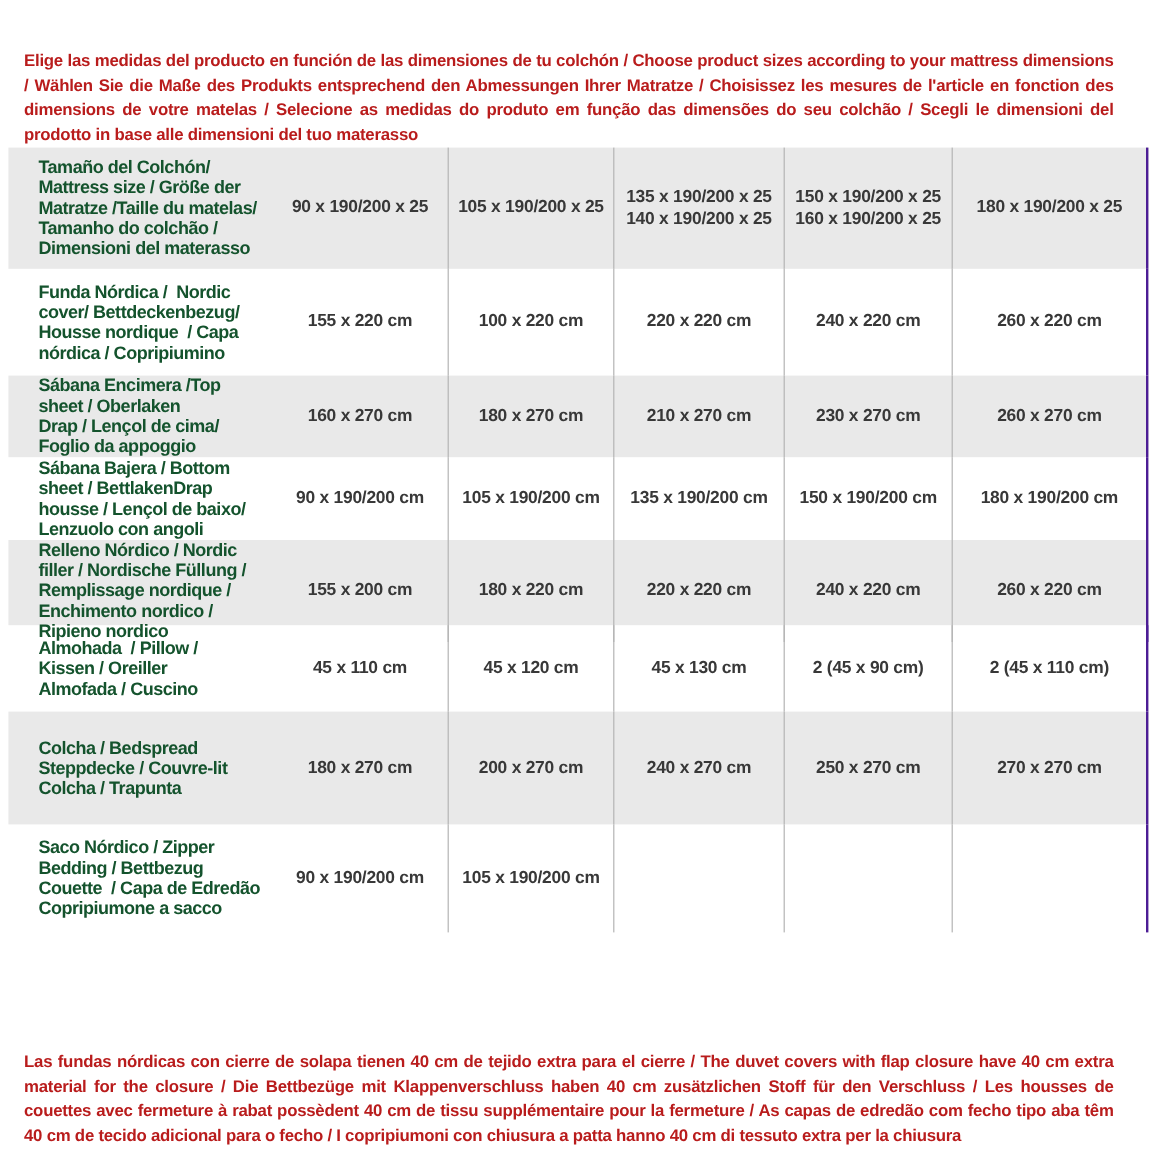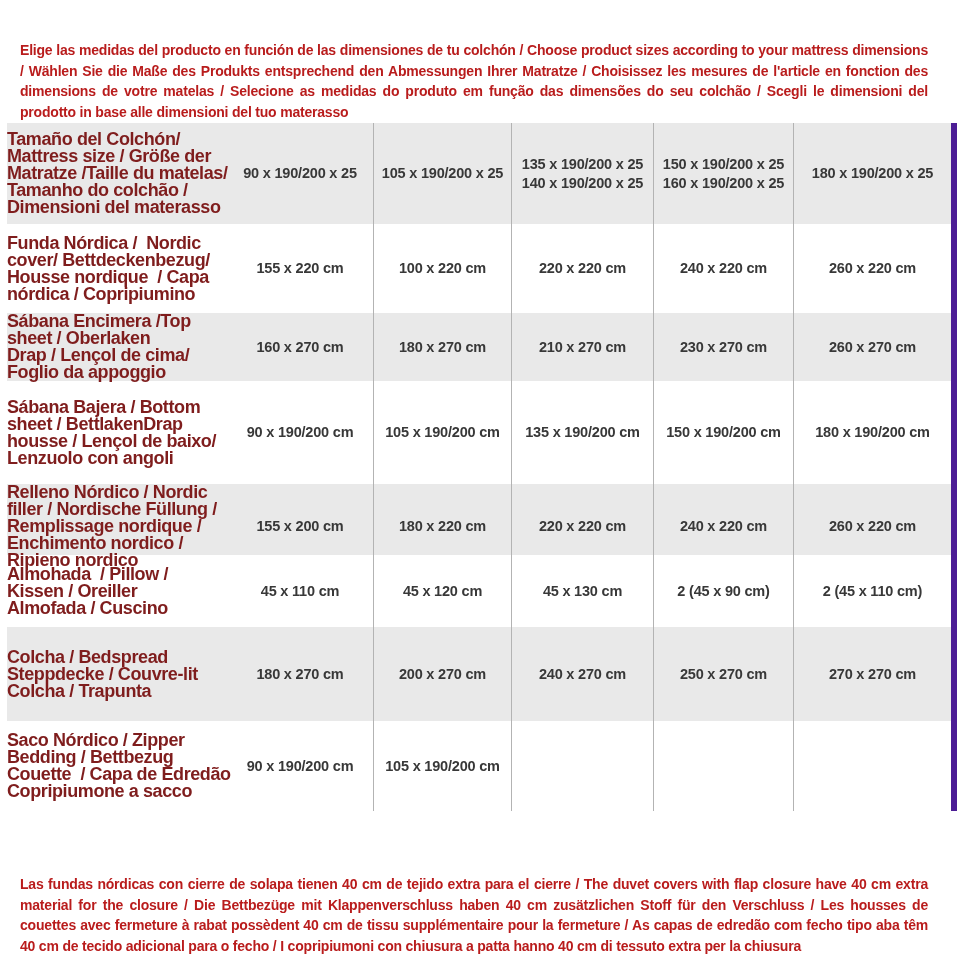--- a/index.html
+++ b/index.html
@@ -29,39 +29,40 @@
 
   
   .sheet { position: absolute; left: 7px; top: 123px; width: 950px; }
   .trow {
     display: grid;
     grid-template-columns: 220px 146px 138px 142px 140px 164px;
   }
   .trow.gray { background: #e9e9e9; }
   .cell { display: flex; align-items: center; box-sizing: border-box; }
   .cell.label {
-    font-size: 18px;
+    padding-left: 25px;
+    font-size: 15px;
     font-weight: bold;
     line-height: 17px;
     letter-spacing: -0.4px;
     white-space: pre;
-    color: #7f1d1d;
+    color: #14532d;
   }
   .cell.val {
     justify-content: center;
     text-align: center;
     font-size: 14.5px;
     font-weight: bold;
     line-height: 19px;
     letter-spacing: -0.2px;
     white-space: pre-line;
     color: #383838;
   }
   .cell.val + .cell.val { border-left: 1px solid #b3b3b3; }
-  .cell.val:last-child { border-right: 6px solid #4c1d95; }
+  .cell.val:last-child { border-right: 2px solid #4c1d95; }
 </style>
 </head>
 <body>
 
 <div class="page">
 
   <p class="para intro">Elige las medidas del producto en función de las dimensiones de tu colchón / Choose product sizes according to your mattress dimensions / Wählen Sie die Maße des Produkts entsprechend den Abmessungen Ihrer Matratze / Choisissez les mesures de l'article en fonction des dimensions de votre matelas / Selecione as medidas do produto em função das dimensões do seu colchão / Scegli le dimensioni del prodotto in base alle dimensioni del tuo materasso</p>
 
   <div class="sheet">
 
@@ -97,21 +98,21 @@
 sheet / Oberlaken
 Drap / Lençol de cima/
 Foglio da appoggio</div>
       <div class="cell val">160 x 270 cm</div>
       <div class="cell val">180 x 270 cm</div>
       <div class="cell val">210 x 270 cm</div>
       <div class="cell val">230 x 270 cm</div>
       <div class="cell val">260 x 270 cm</div>
     </div>
 
-    <div class="trow" style="height:103px">
+    <div class="trow" style="height:69px">
       <div class="cell label">Sábana Bajera / Bottom
 sheet / BettlakenDrap
 housse / Lençol de baixo/
 Lenzuolo con angoli</div>
       <div class="cell val">90 x 190/200 cm</div>
       <div class="cell val">105 x 190/200 cm</div>
       <div class="cell val">135 x 190/200 cm</div>
       <div class="cell val">150 x 190/200 cm</div>
       <div class="cell val">180 x 190/200 cm</div>
     </div>

